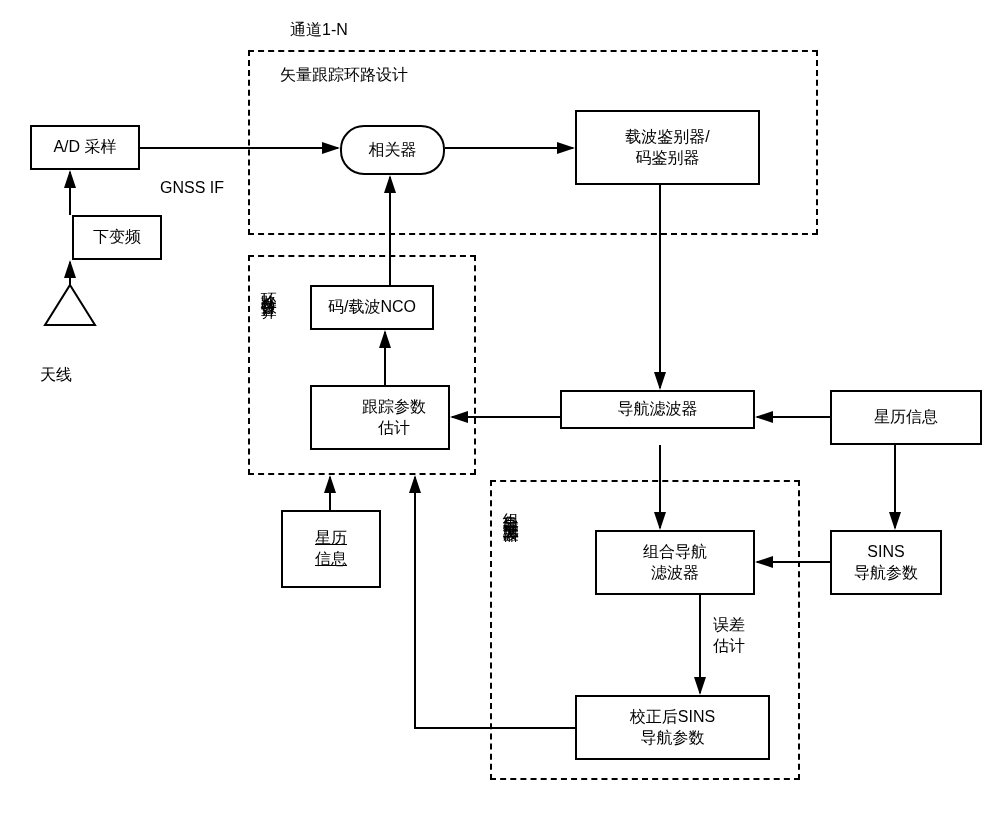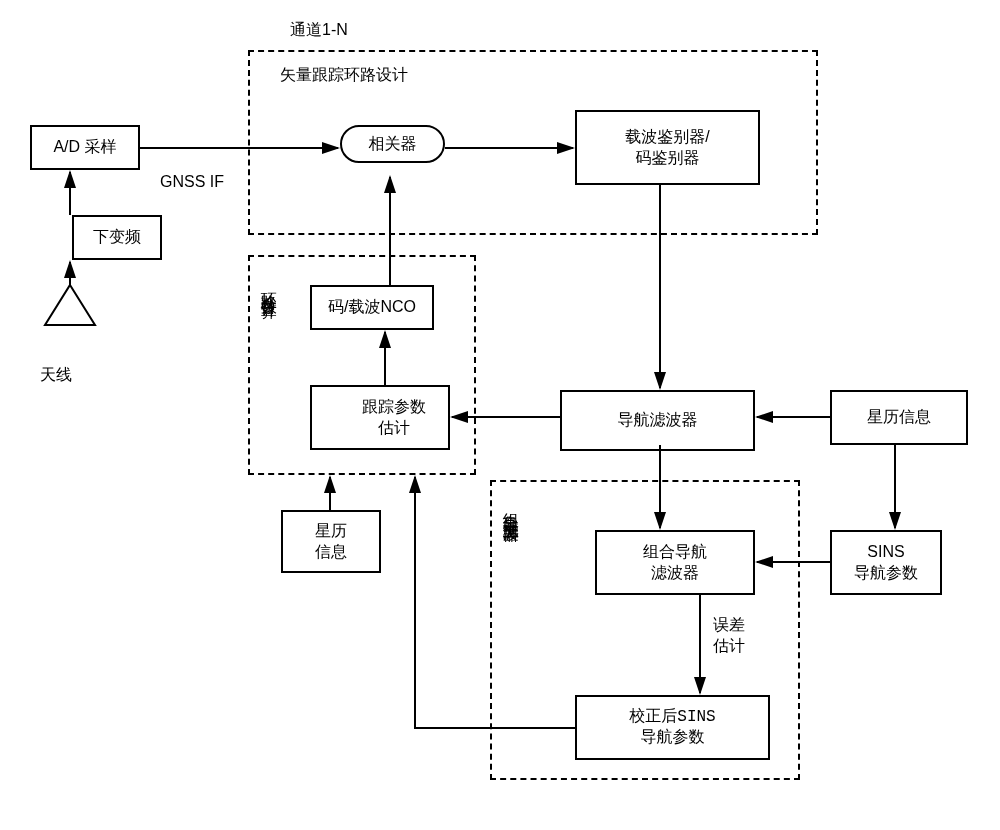--- a/index.html
+++ b/index.html
@@ -62,67 +62,67 @@
 <div class="label" style="left:40px; top:345px;margin-top:20px;">天线</div>
 
 <div class="box" style="left:30px; top:215px; width:90px; height:45px;margin-left:42px;">
   <span>下变频</span>
 </div>
 
 <div class="box" style="left:30px; top:125px; width:110px; height:45px;text-align:center;">
   <span>A/D 采样</span>
 </div>
 
-<div class="label" style="left:160px; top:172px;text-align:center;">GNSS IF</div>
+<div class="label" style="left:160px; top:178px;text-align:center;">GNSS IF</div>
 
-<div class="box" style="left:340px; top:125px; width:105px; height:38px;border-radius:24px;">
+<div class="box" style="left:340px; top:125px; width:105px; height:50px;border-radius:24px;">
   <span>相关器</span>
 </div>
 
 <div class="box" style="left:575px; top:110px; width:185px; height:75px; white-space:pre-line;">
   <span>载波鉴别器/
 码鉴别器</span>
 </div>
 
 <div class="box" style="left:310px; top:285px; width:124px; height:45px;">
   <span>码/载波NCO</span>
 </div>
 
 <div class="box" style="left:310px; top:385px; width:140px; height:65px; white-space:pre-line;padding-left:32px;">
   <span>跟踪参数
 估计</span>
 </div>
 
-<div class="box" style="left:560px; top:390px; width:195px; height:61px;">
+<div class="box" style="left:560px; top:390px; width:195px; height:39px;">
   <span>导航滤波器</span>
 </div>
 
-<div class="box" style="left:281px; top:510px; width:100px; height:63px; white-space:pre-line;">
+<div class="box" style="left:281px; top:510px; width:100px; height:78px; white-space:pre-line;text-decoration:underline;">
   <span>星历
 信息</span>
 </div>
 
-<div class="box" style="left:830px; top:390px; width:138px; height:55px;">
+<div class="box" style="left:830px; top:390px; width:152px; height:55px;">
   <span>星历信息</span>
 </div>
 
 <div class="box" style="left:595px; top:530px; width:160px; height:65px; white-space:pre-line;">
   <span>组合导航
 滤波器</span>
 </div>
 
 <div class="box" style="left:830px; top:530px; width:112px; height:65px; white-space:pre-line;">
   <span>SINS
 导航参数</span>
 </div>
 
 <div class="label" style="left:713px; top:615px; white-space:pre-line;">误差
 估计</div>
 
-<div class="box" style="left:575px; top:695px; width:195px; height:65px; white-space:pre-line;font-family:Liberation Mono, monospace;">
+<div class="box" style="left:575px; top:695px; width:195px; height:65px; white-space:pre-line;">
   <span>校正后SINS
 导航参数</span>
 </div>
 
 <svg width="1000" height="830">
   <defs>
     <marker id="ah" markerWidth="10" markerHeight="10" refX="8" refY="3" orient="auto">
       <path d="M0,0 L0,6 L9,3 z" class="arrowhead"></path>
     </marker>
   </defs>

